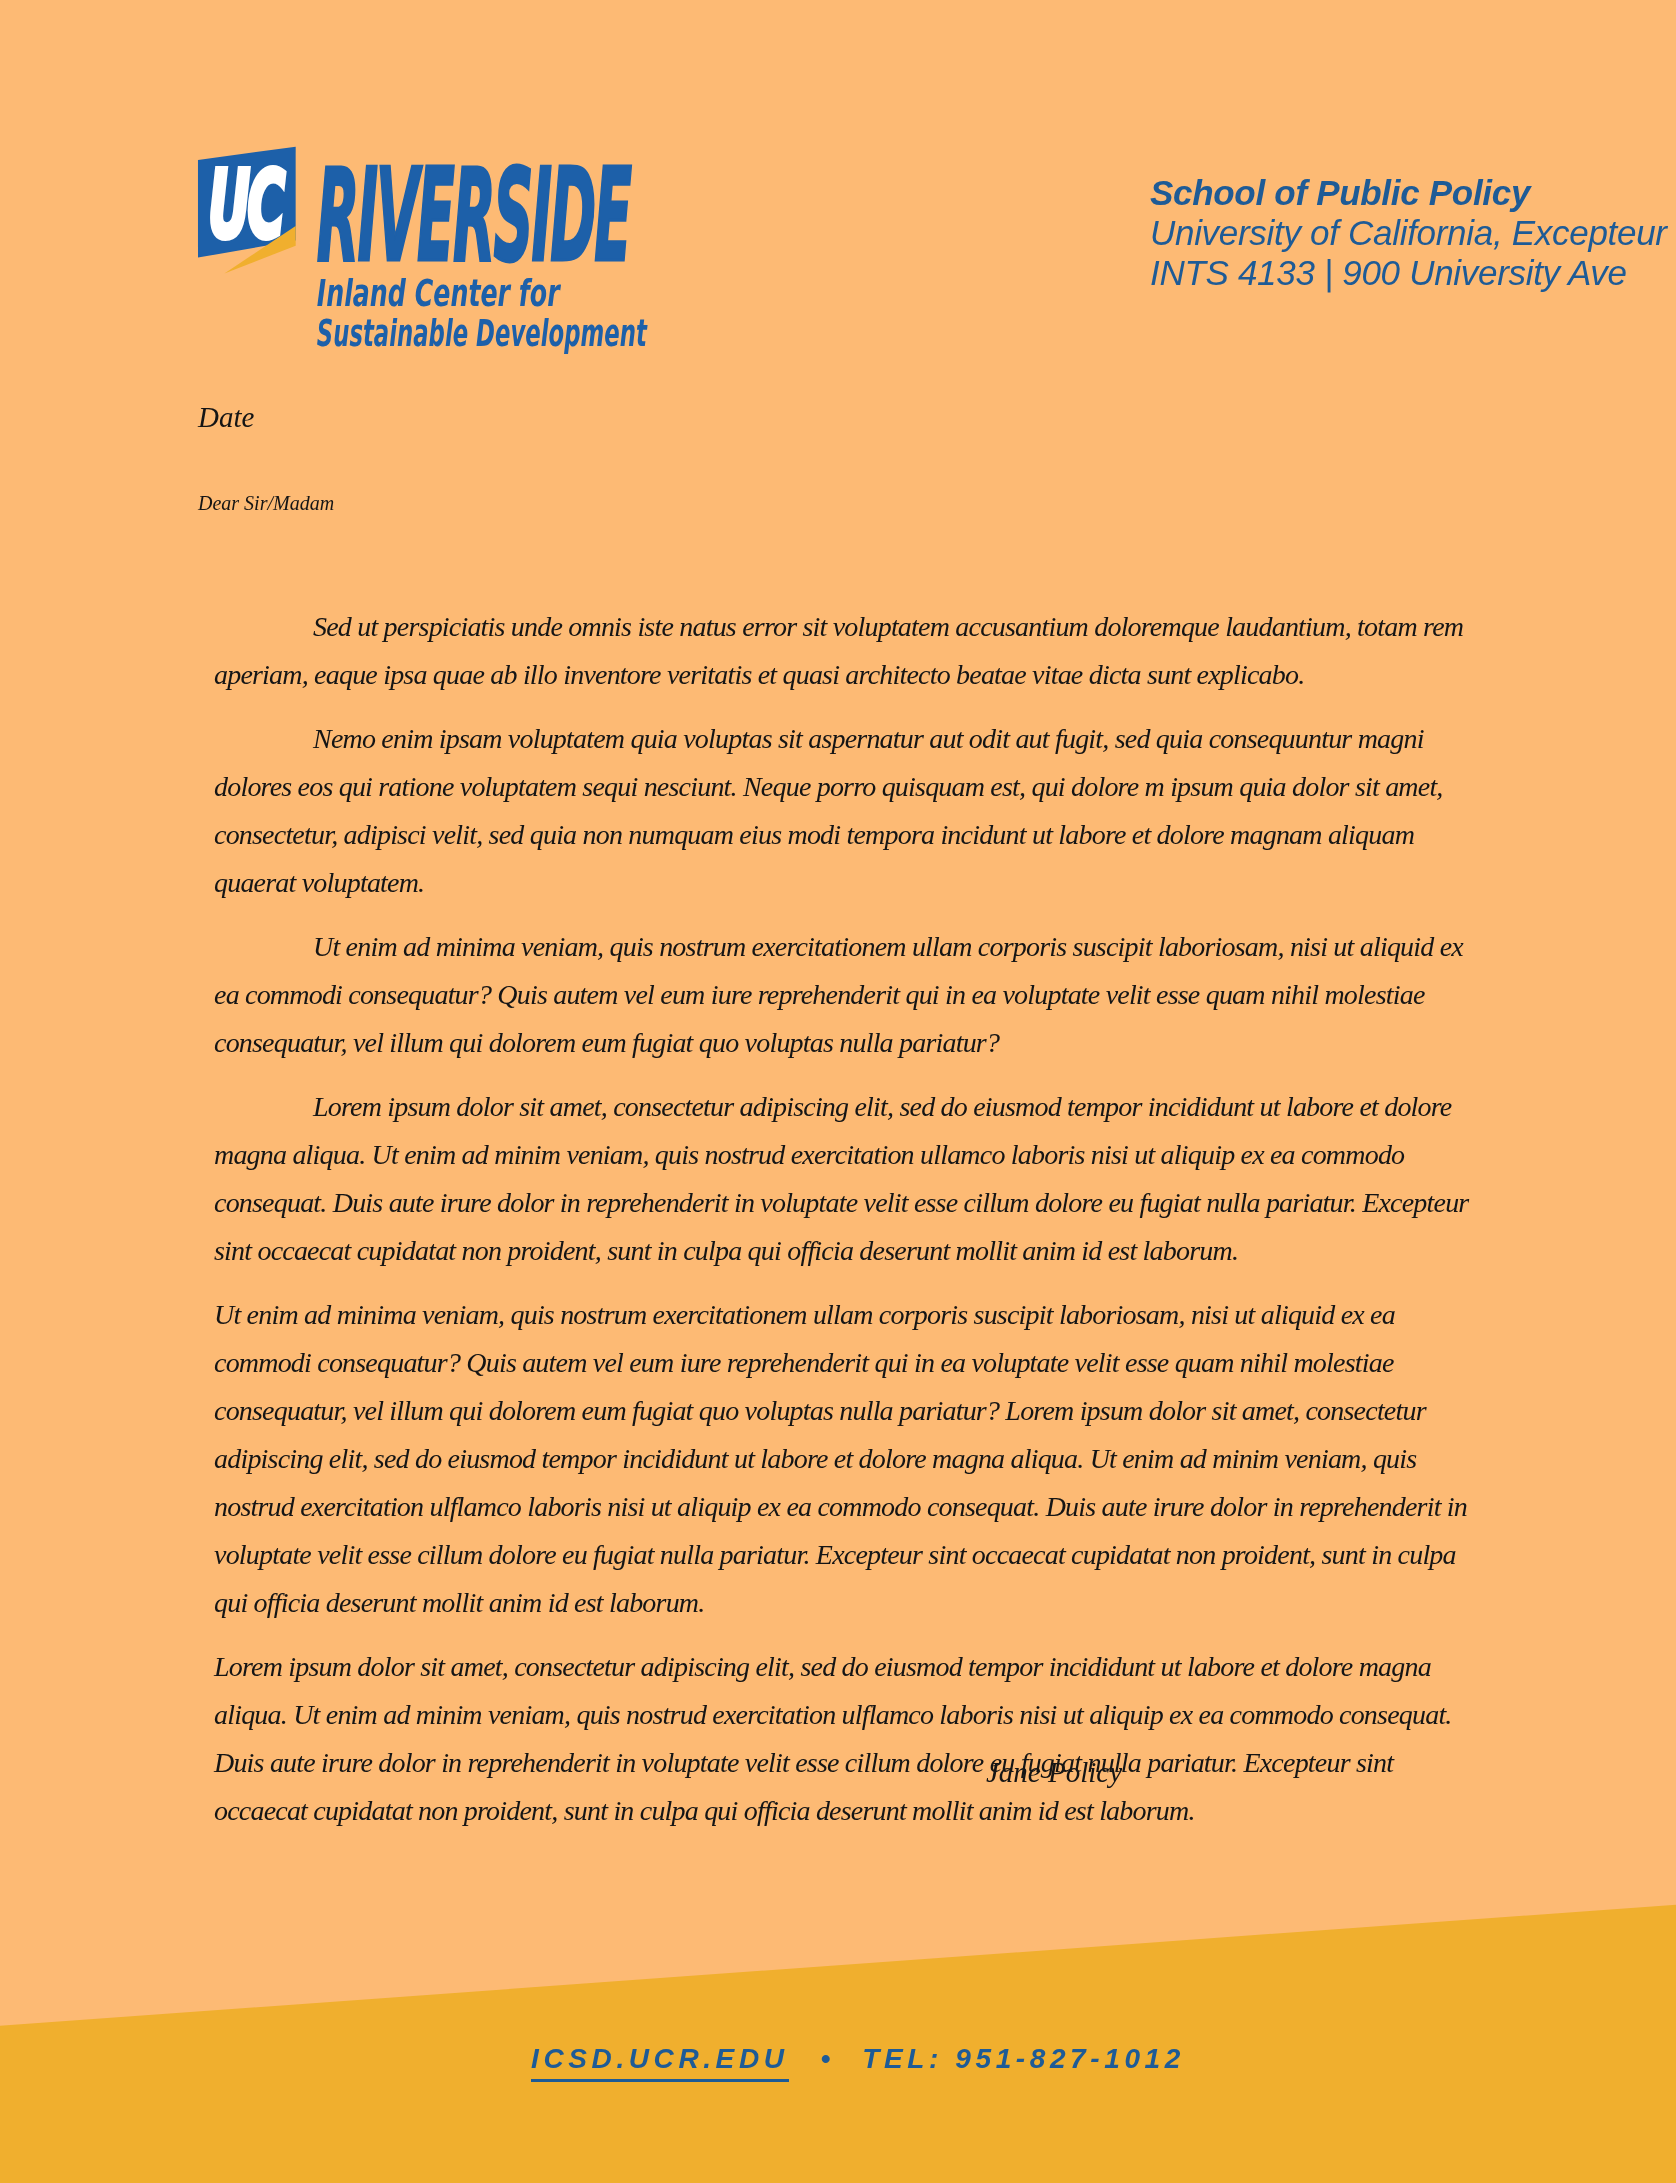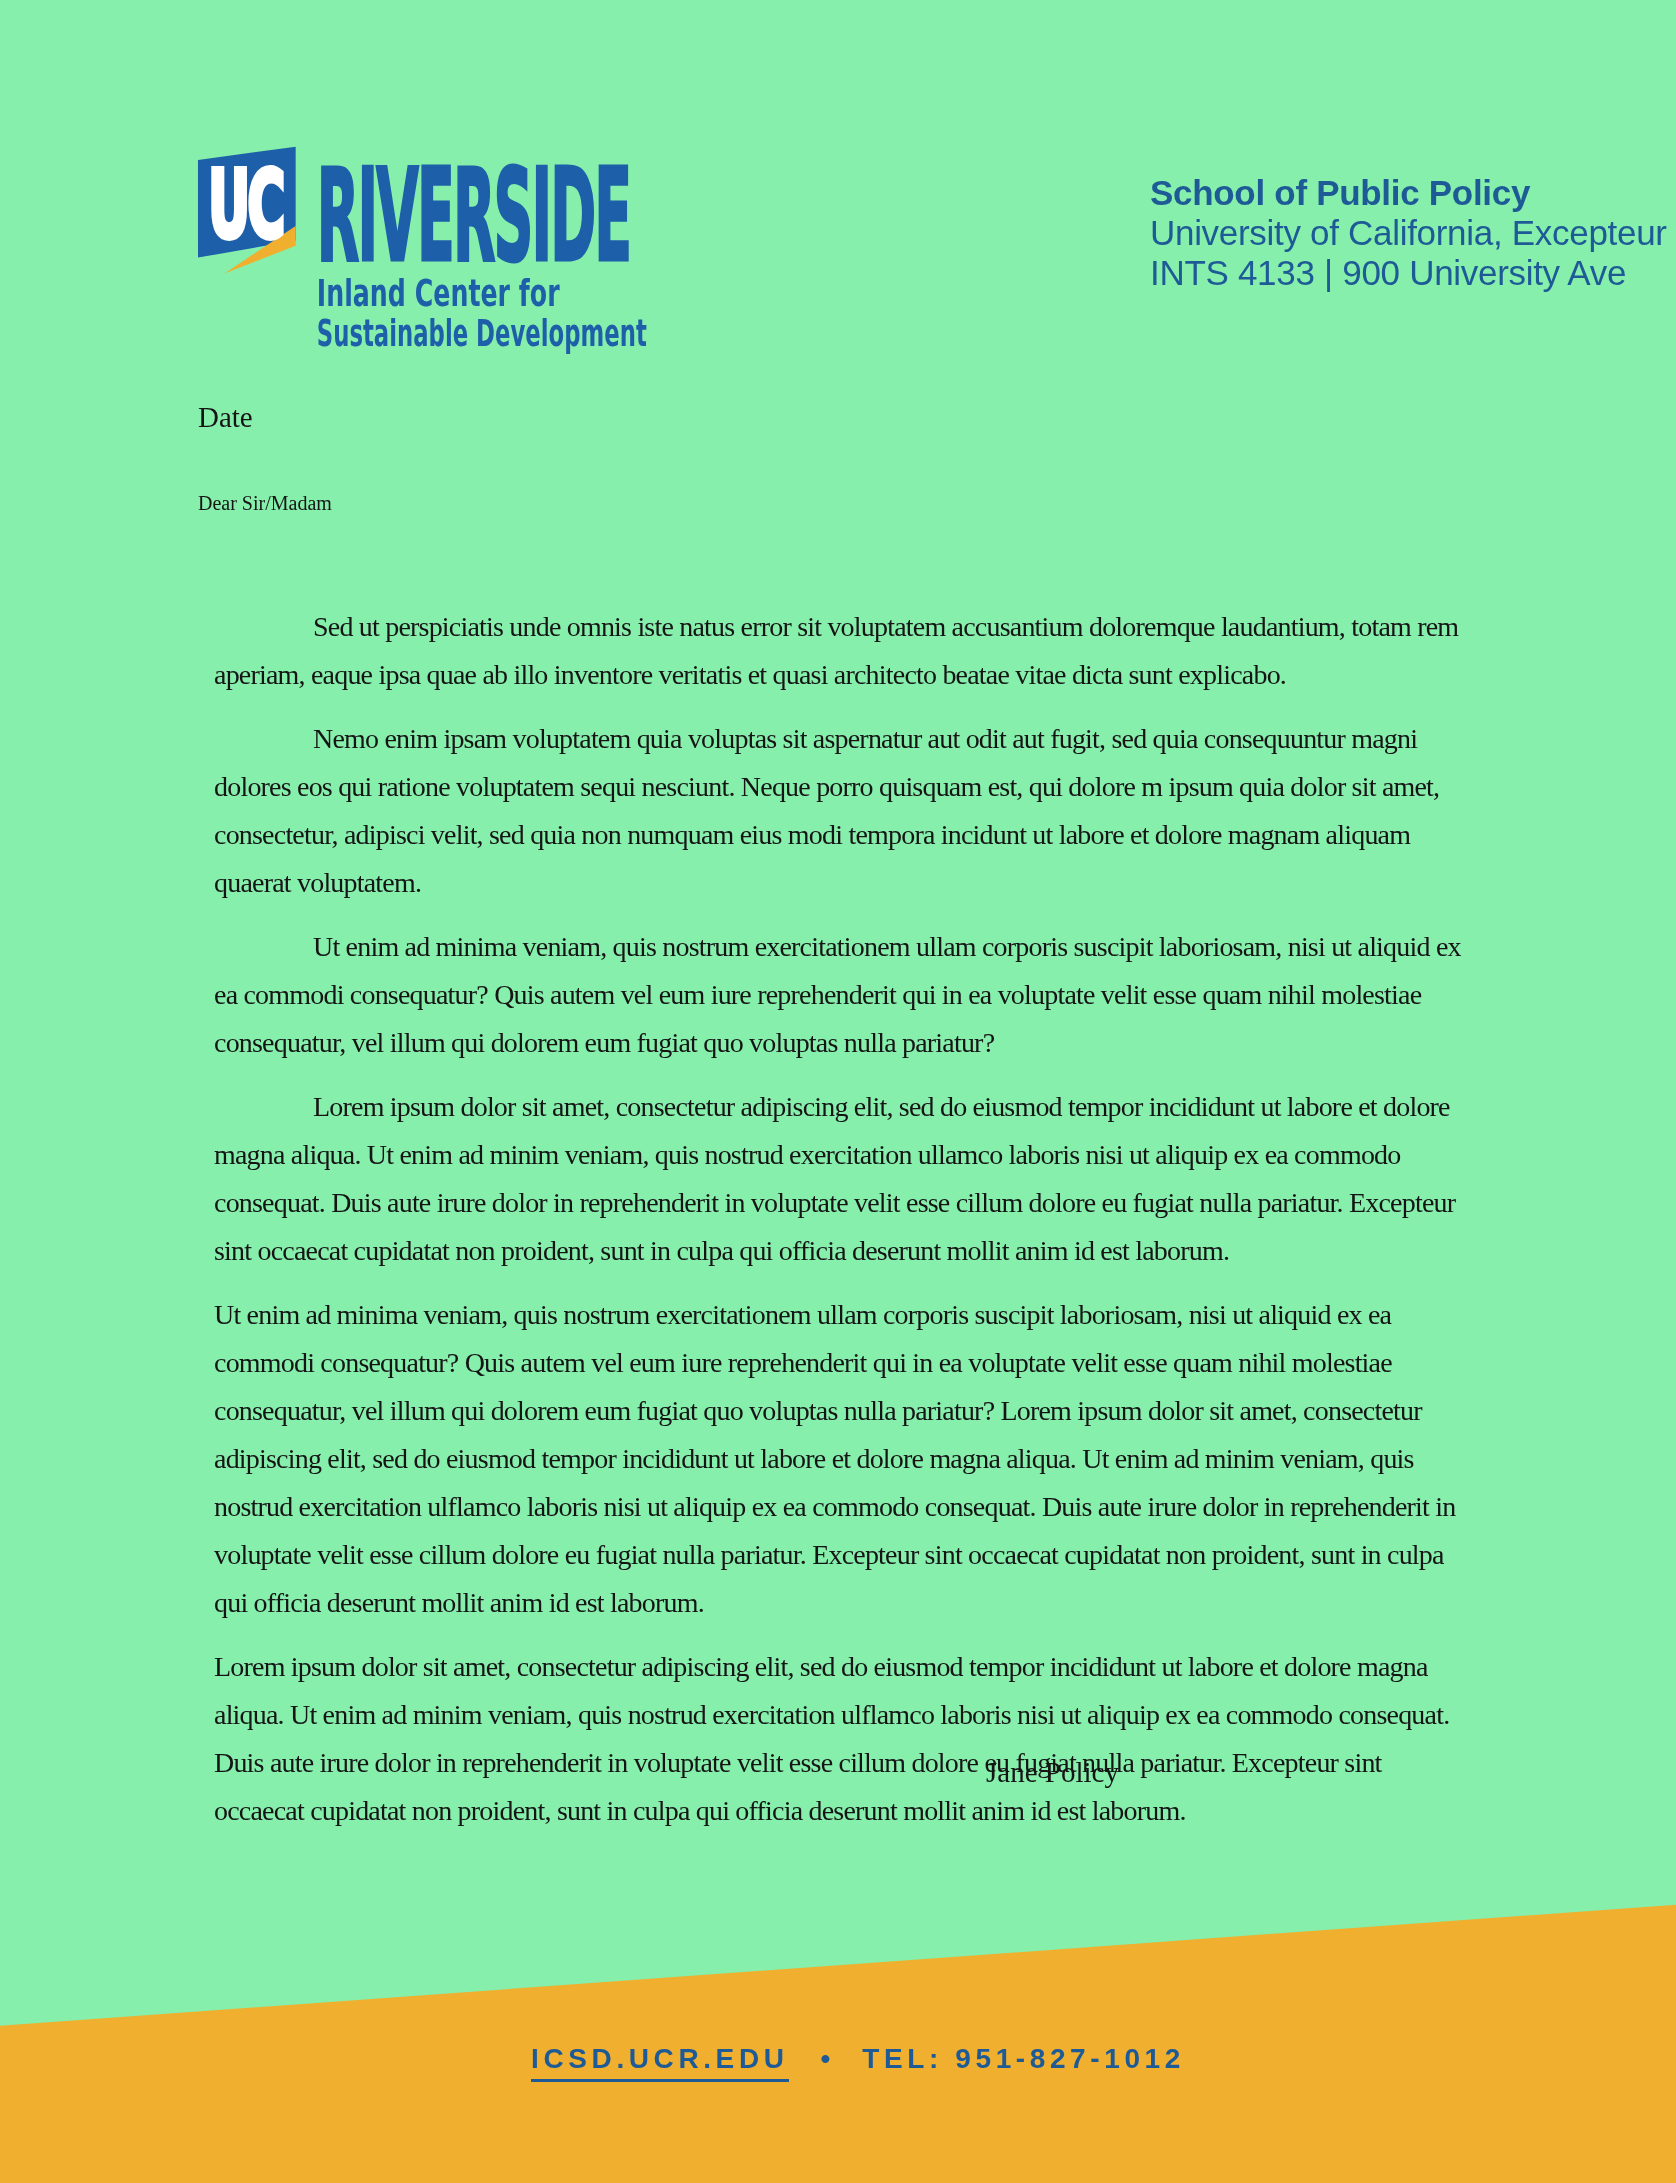--- a/index.html
+++ b/index.html
@@ -1,23 +1,24 @@
 <!DOCTYPE html>
 <html style="font-size:10.6px"><head>
 <meta charset="utf-8">
 <style>
   html,body{margin:0;padding:0;background:#e8e8e8;}
   .page{
     position:relative;
     width:1676px;height:2183px;
-    background:#86efac;
+    background:#fdba74;
     margin:0 auto;
     overflow:hidden;
     font-family:"Liberation Serif", serif;
     color:#151515;
+    font-style:italic;
   }
   
   .logo-svg{position:absolute;left:196px;top:144px;}
   .contact-block{
     position:absolute;left:1150px;top:173px;
     font-family:"Liberation Sans", sans-serif;
     font-size:35px;line-height:40px;letter-spacing:-0.3px;
     color:#1E5B96;
   }
   .contact-block .bold{font-weight:bold;}

